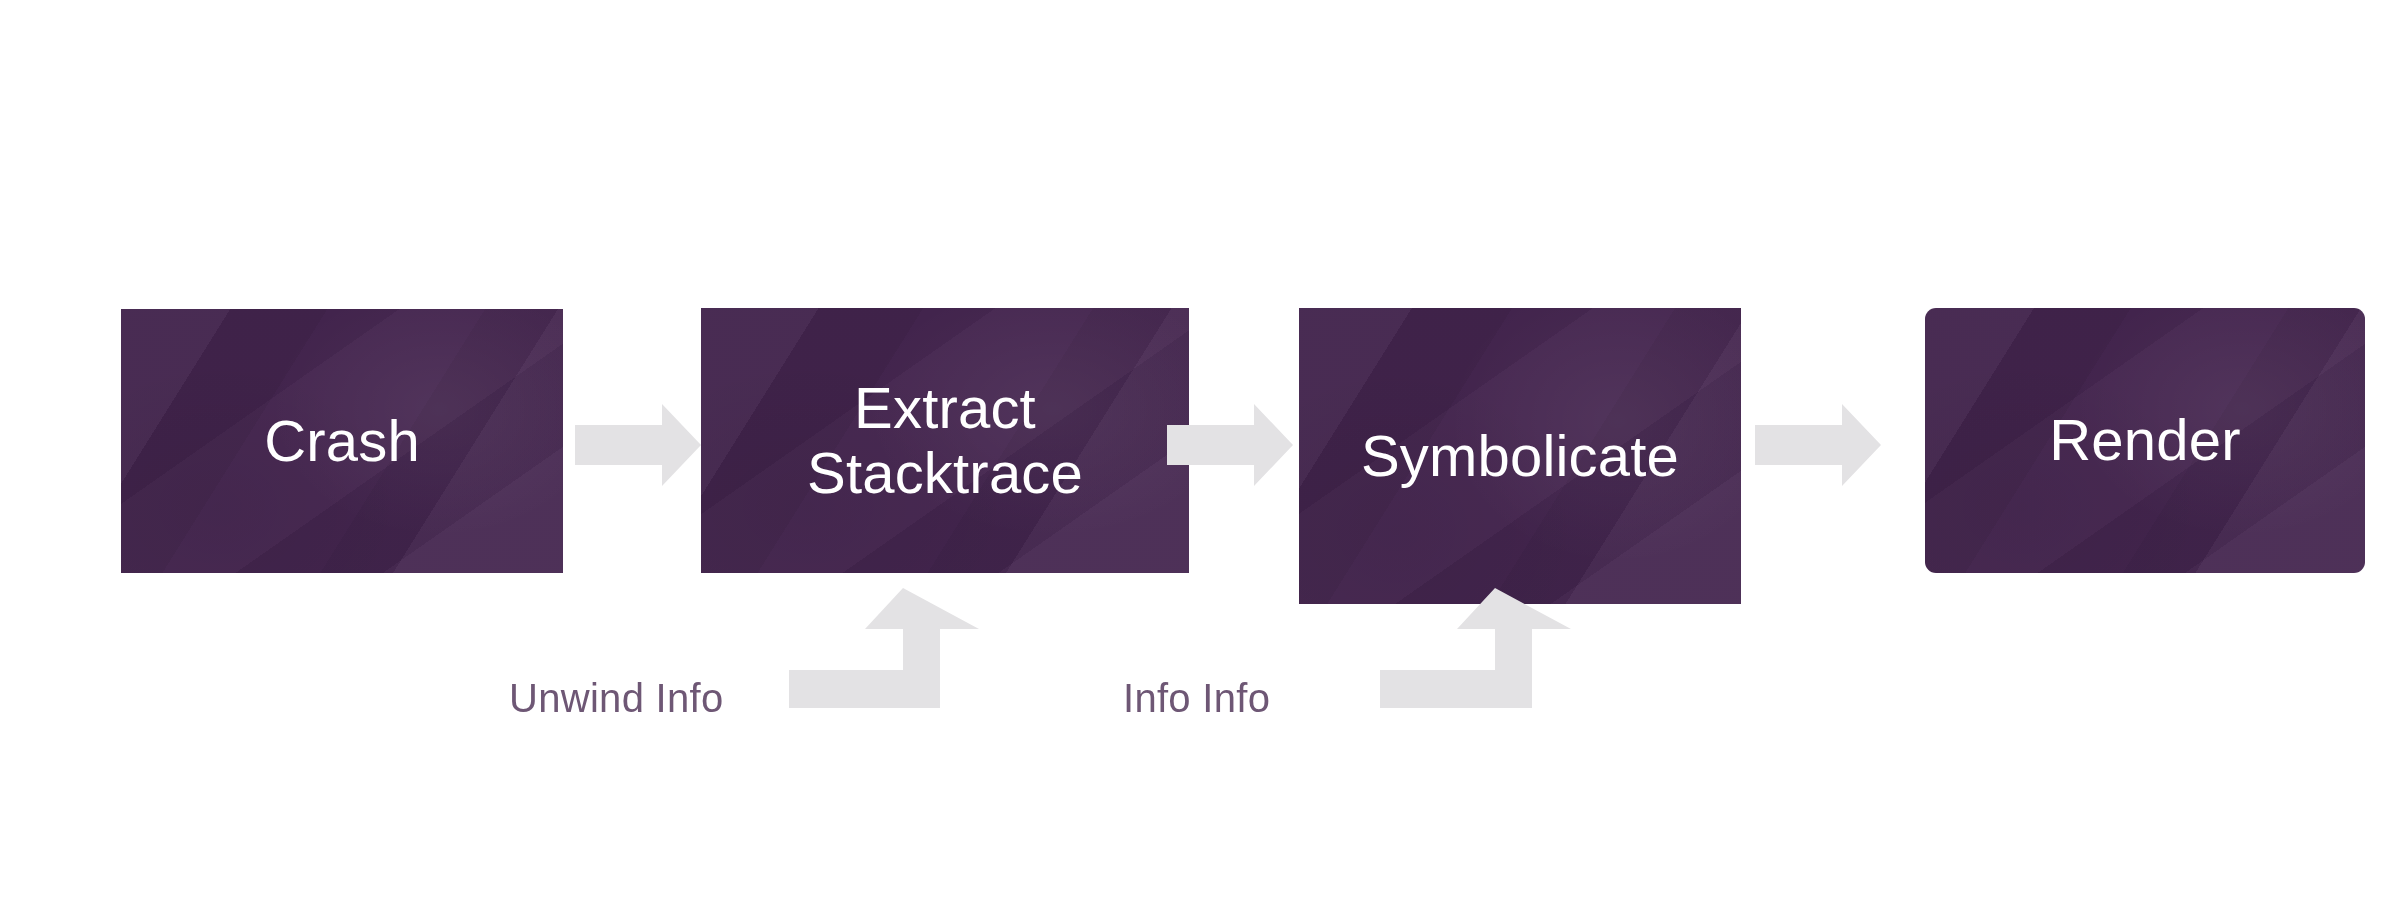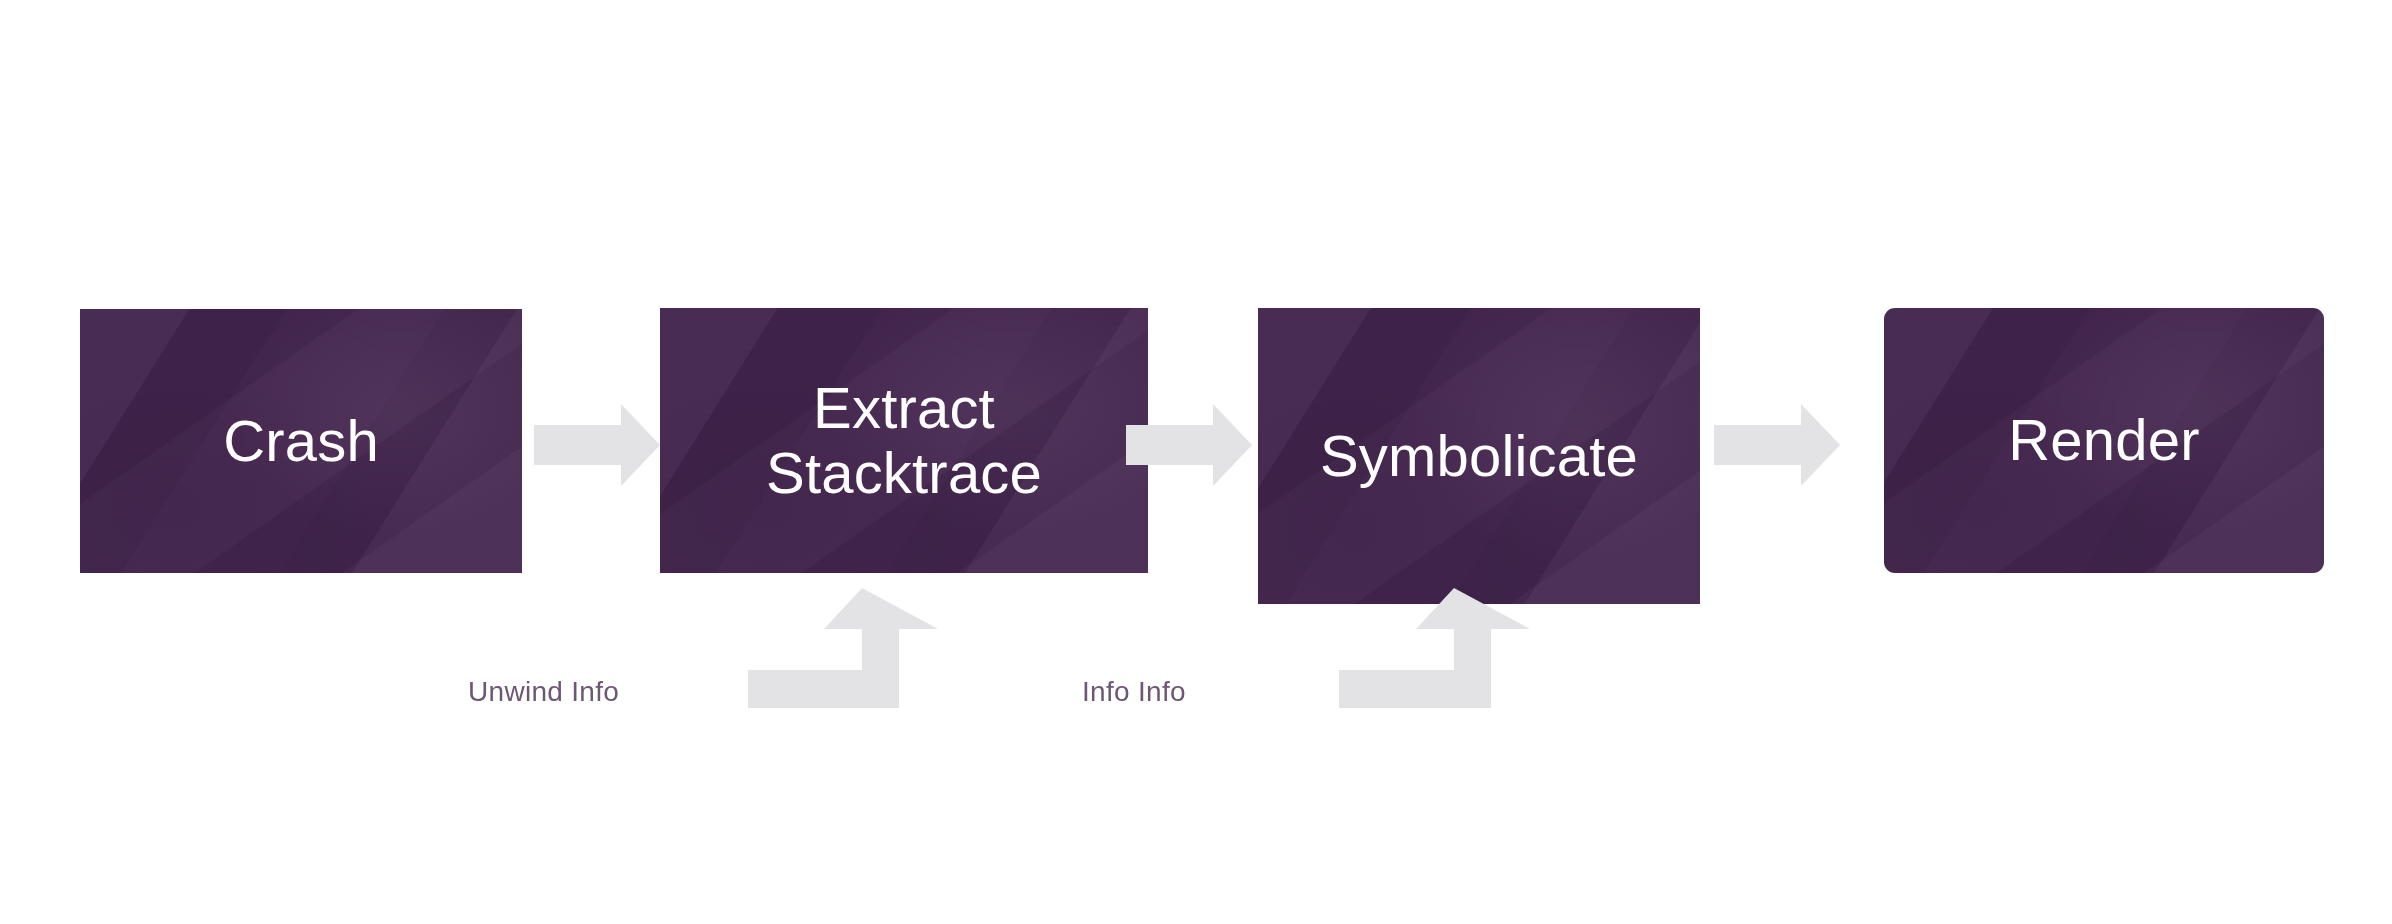--- a/index.html
+++ b/index.html
@@ -14,20 +14,21 @@
     position: relative;
     overflow: hidden;
     font-family: "Liberation Sans", "DejaVu Sans", sans-serif;
     -webkit-font-smoothing: antialiased;
   }
 
   #diagram-canvas {
     position: absolute;
     inset: 0;
     background: #ffffff;
+    margin-left: 41px;
   }
 
   
   .process-box {
     position: absolute;
     background-color: #44254f;
     background-image:
       linear-gradient(122deg, rgba(255,255,255,0.035) 0 18%, rgba(0,0,0,0.05) 18% 34%, rgba(255,255,255,0.00) 34% 60%, rgba(0,0,0,0.045) 60% 72%, rgba(255,255,255,0.03) 72% 100%),
       linear-gradient(-35deg, rgba(255,255,255,0.025) 0 22%, rgba(0,0,0,0.04) 22% 40%, rgba(255,255,255,0.018) 40% 66%, rgba(0,0,0,0.03) 66% 100%),
       radial-gradient(ellipse 55% 70% at 72% 38%, rgba(255,255,255,0.05), rgba(255,255,255,0) 70%),
@@ -57,21 +58,21 @@
   
   .elbow-arrow {
     position: absolute;
   }
   .elbow-arrow svg { display: block; }
 
   
   .side-label {
     position: absolute;
     color: #6e5775;
-    font-size: 28px;
+    font-size: 40px;
     line-height: 1;
     white-space: nowrap;
     font-weight: 400;
     letter-spacing: 0.3px;
   }
 </style>
 </head>
 <body>
 
 <div id="diagram-canvas">

